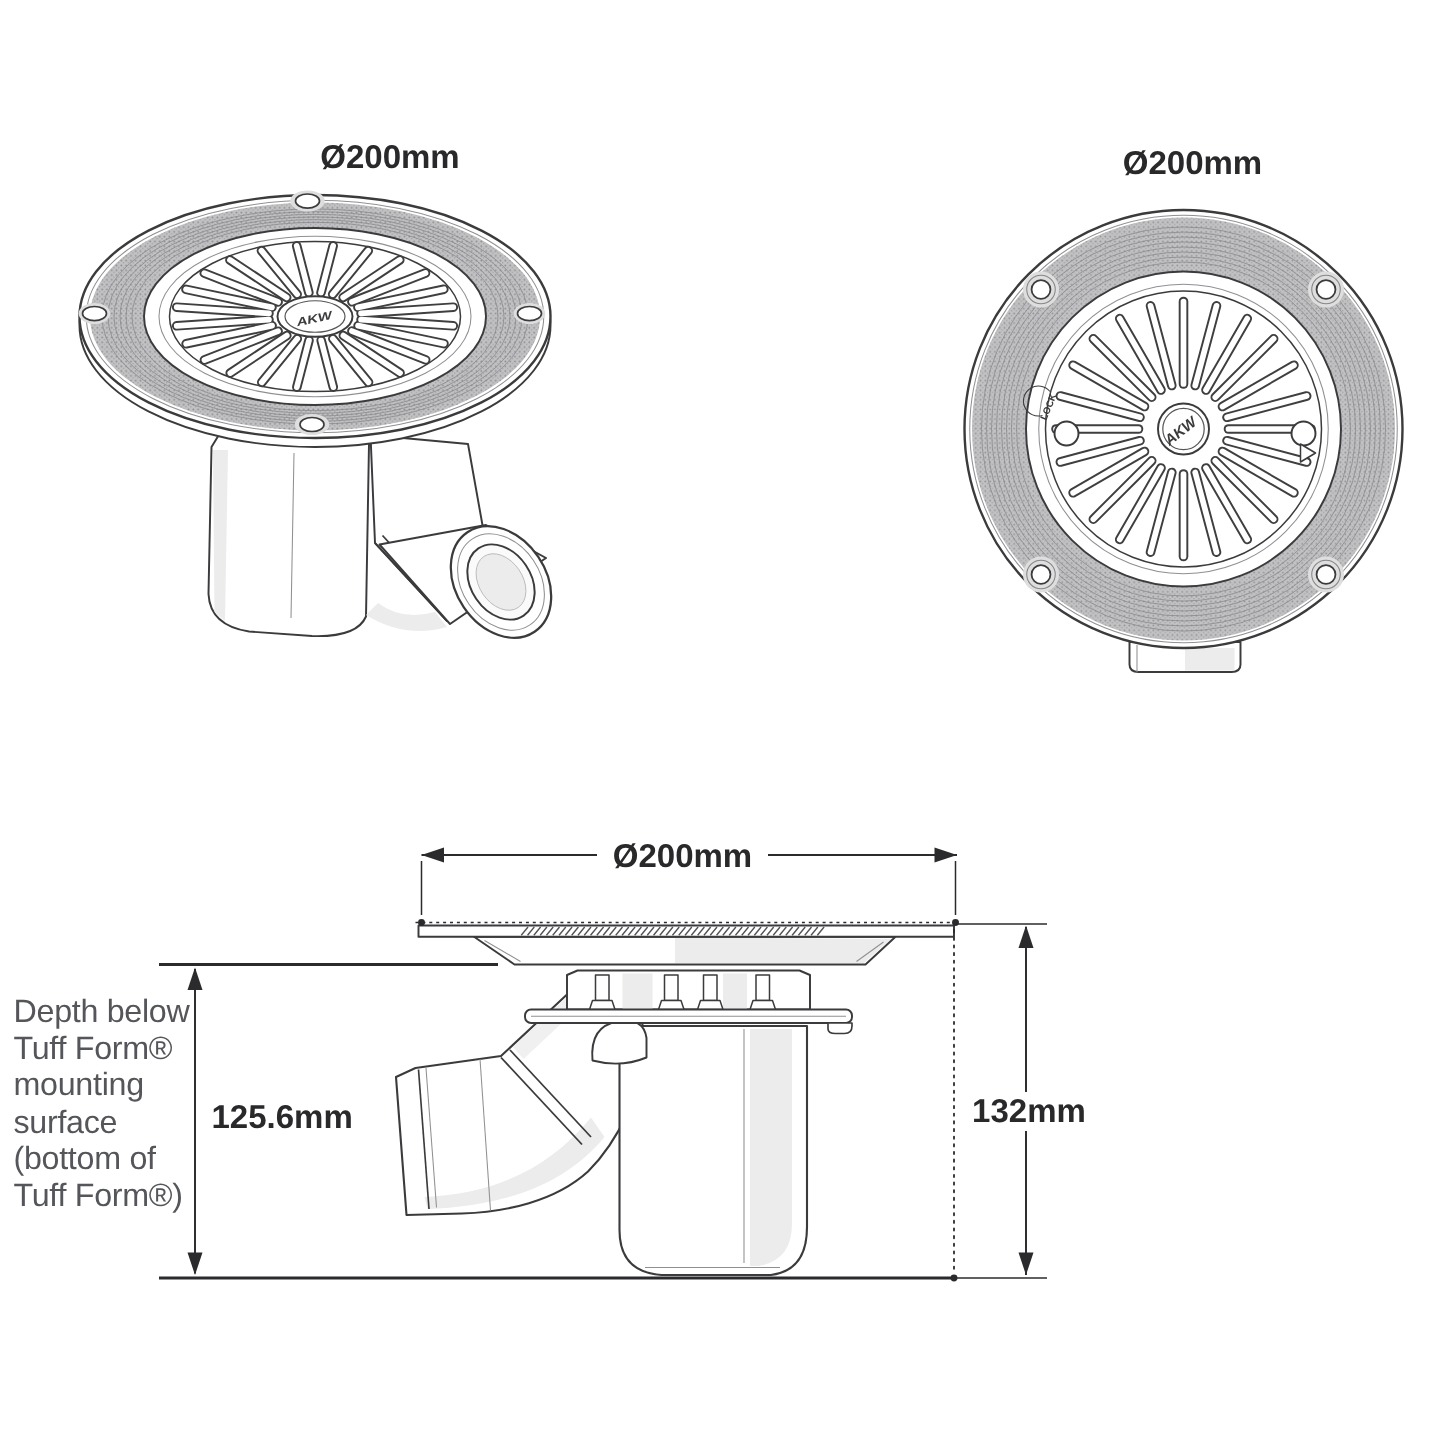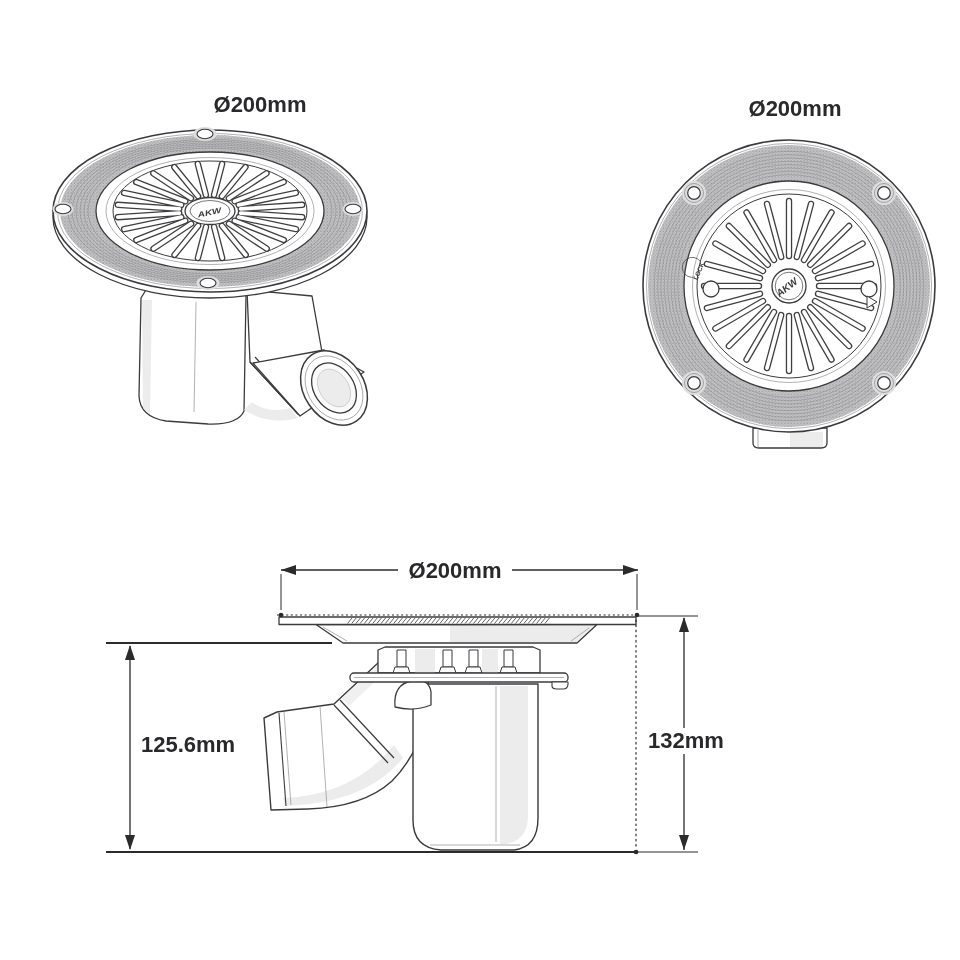--- a/index.html
+++ b/index.html
@@ -360,13 +360,21 @@
     <line x1="636" y1="616" x2="698" y2="616" stroke="#2b2b2e" stroke-width="1"></line>
     <line x1="636" y1="852" x2="698" y2="852" stroke="#2b2b2e" stroke-width="1"></line>
     <line x1="684" y1="618" x2="684" y2="850" class="dim-line"></line>
     <polygon points="684,617 679,632 689,632" class="arrow"></polygon>
     <polygon points="684,850 679,835 689,835" class="arrow"></polygon>
     <rect x="653" y="728" width="66" height="26" fill="#ffffff"></rect>
     <text x="686" y="748" text-anchor="middle" class="dim-text">132mm</text>
   </g>
 </svg>
 
+<div class="note">
+  <div>Depth below</div>
+  <div>Tuff Form®</div>
+  <div>mounting</div>
+  <div>surface</div>
+  <div>(bottom of</div>
+  <div>Tuff Form®)</div>
 </div>
+</div>
 
 </body></html>

